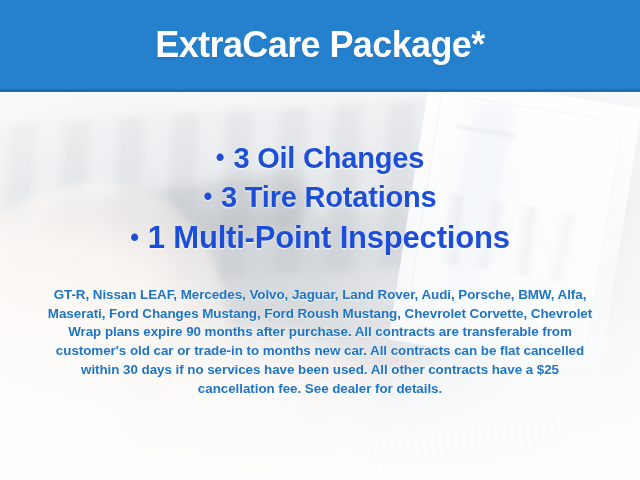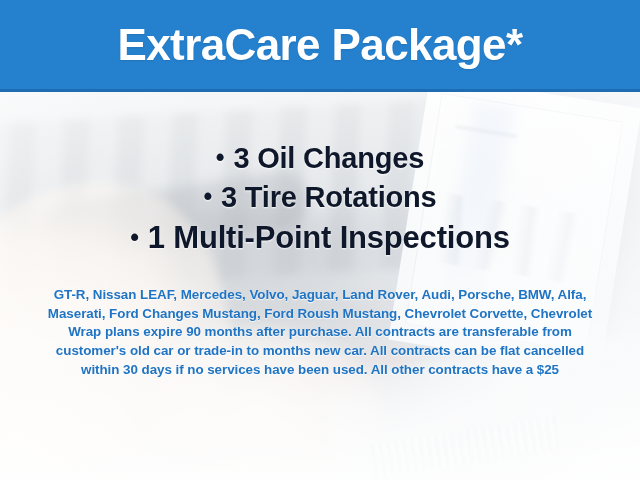--- a/index.html
+++ b/index.html
@@ -222,39 +222,39 @@
     height: 92px;
     background: #2581ce;
     border-bottom: 3px solid #1e6cb2;
     box-sizing: border-box;
     display: flex;
     align-items: center;
     justify-content: center;
   }
   .header-title {
     color: #ffffff;
-    font-size: 44px;
+    font-size: 36px;
     font-weight: bold;
     letter-spacing: -0.6px;
     line-height: 1;
     white-space: nowrap;
     text-shadow: 0 1px 2px rgba(0,0,0,0.10);
     user-select: none;
   }
 
   
   .benefits {
     position: absolute;
     left: 0;
     top: 138px;
     width: 640px;
     text-align: center;
   }
   .benefit-line {
-    color: #0f172a;
+    color: #1d4ed8;
     font-size: 29px;
     font-weight: bold;
     line-height: 38px;
     letter-spacing: -0.2px;
     white-space: nowrap;
     text-shadow: 0 1px 2px rgba(255,255,255,0.85);
   }
   .benefit-line .dot {
     display: inline-block;
     margin-right: 9px;
@@ -331,15 +331,16 @@
       <span class="dot">•</span><span>1 Multi-Point Inspections</span>
     </div>
   </div>
 
   <div class="fineprint">
     <span class="fp-line">GT-R, Nissan LEAF, Mercedes, Volvo, Jaguar, Land Rover, Audi, Porsche, BMW, Alfa,</span>
     <span class="fp-line">Maserati, Ford Changes Mustang, Ford Roush Mustang, Chevrolet Corvette, Chevrolet</span>
     <span class="fp-line">Wrap plans expire 90 months after purchase. All contracts are transferable from</span>
     <span class="fp-line">customer's old car or trade-in to months new car. All contracts can be flat cancelled</span>
     <span class="fp-line">within 30 days if no services have been used. All other contracts have a $25</span>
+    <span class="fp-line">cancellation fee. See dealer for details.</span>
   </div>
 
 </div>
 
 </body></html>

